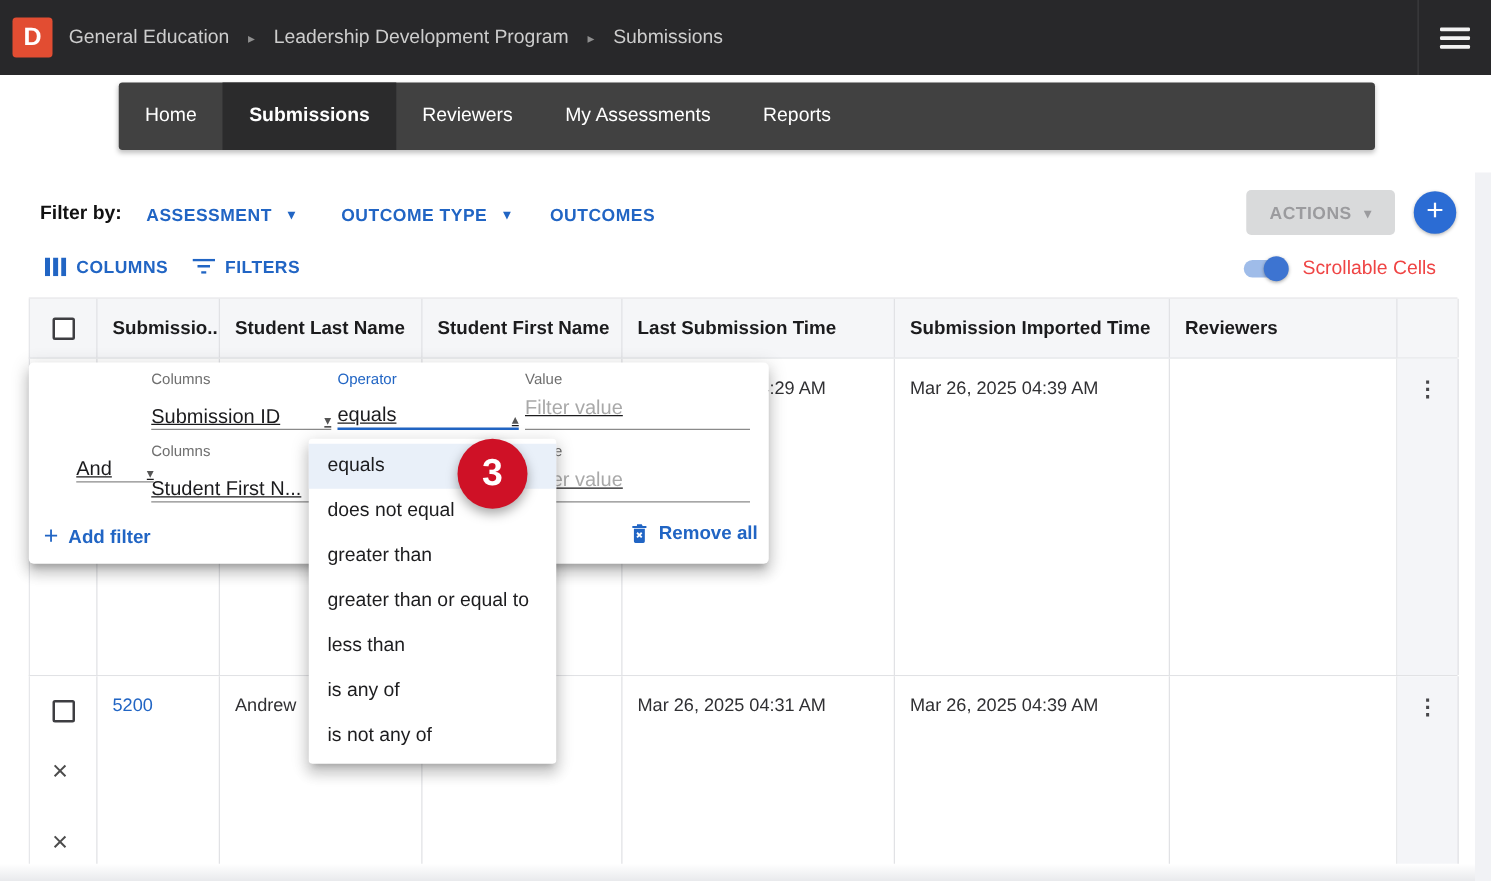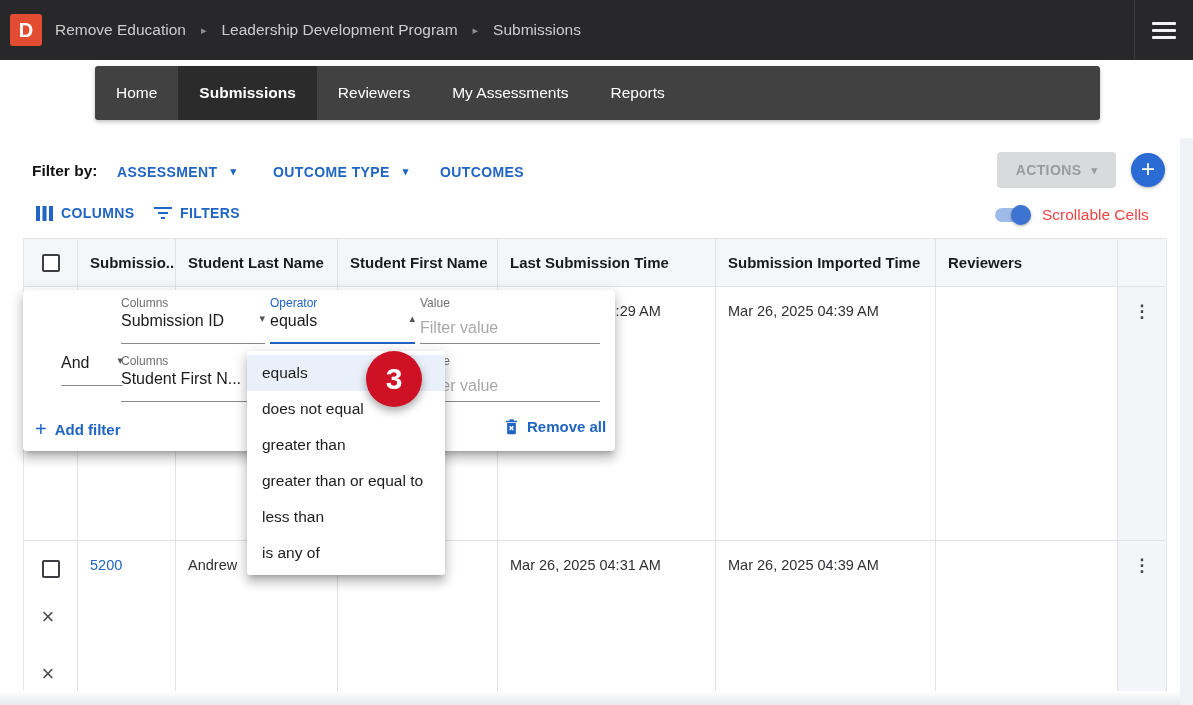--- a/index.html
+++ b/index.html
@@ -80,22 +80,22 @@
   
   .filter-panel { position:absolute; left:23px; top:290px; width:592px; height:161px; background:#fff;
                   border-radius:4px; z-index:10;
                   box-shadow:0 5px 5px -3px rgba(0,0,0,.2), 0 8px 10px 1px rgba(0,0,0,.14), 0 3px 14px 2px rgba(0,0,0,.12); }
   .fp-close { position:absolute; left:14px; width:22px; height:22px; color:#4c4c4c; font-size:22px;
               line-height:20px; text-align:center; cursor:pointer; font-weight:300; }
   .fp-close-1 { top:317px; } .fp-close-2 { top:374px; }
   .fp-field { position:absolute; }
   .fp-label { font-size:12px; color:#6f6f6f; height:16px; }
   .fp-label.focused { color:#2165c4; }
-  .fp-valrow { display:flex; align-items:flex-start; justify-content:space-between; height:32px;
-               font-size:16px; color:#1b1b1d; }
+  .fp-valrow { display:flex; align-items:flex-end; justify-content:space-between; height:32px;
+               font-size:16px; color:#1b1b1d;text-decoration:underline; }
   .fp-underline { border-bottom:1px solid #8a8a8a; }
   .fp-underline-blue { border-bottom:2px solid #2165c4; }
   .fp-caret { font-size:11px; color:#555; margin-left:6px; }
   .fp-input { border:none; outline:none; width:100%; font-size:16px; color:#1b1b1d; background:transparent;
               font-family:inherit; height:32px; }
   .fp-input::placeholder { color:#a9a9a9; opacity:1; }
   .f-col1 { left:121px; top:296px; width:144px; }
   .f-op1  { left:270px; top:296px; width:145px; }
   .f-val1 { left:420px; top:296px; width:180px; }
   .f-and  { left:61px;  top:354px; width:62px; }
@@ -124,21 +124,21 @@
   .icon-svg { display:block; }
 </style>
 </head>
 <body>
 
 <div class="screen">
 
   <header class="topbar">
     <div class="logo">D</div>
     <nav class="breadcrumb">
-      <span class="crumb">Remove Education</span>
+      <span class="crumb">General Education</span>
       <span class="crumb-sep">▸</span>
       <span class="crumb">Leadership Development Program</span>
       <span class="crumb-sep">▸</span>
       <span class="crumb">Submissions</span>
     </nav>
     <div class="topbar-divider"></div>
     <div class="hamburger">
       <span></span>
         <span></span>
         <span></span>
@@ -289,17 +289,18 @@
     <span>Remove all</span>
   </button>
 
   <div class="op-menu">
     <div class="op-item selected">equals</div>
     <div class="op-item">does not equal</div>
     <div class="op-item">greater than</div>
     <div class="op-item">greater than or equal to</div>
     <div class="op-item">less than</div>
     <div class="op-item">is any of</div>
+    <div class="op-item">is not any of</div>
   </div>
 
   <div class="step-badge">3</div>
 
 </div>
 
 </body></html>

